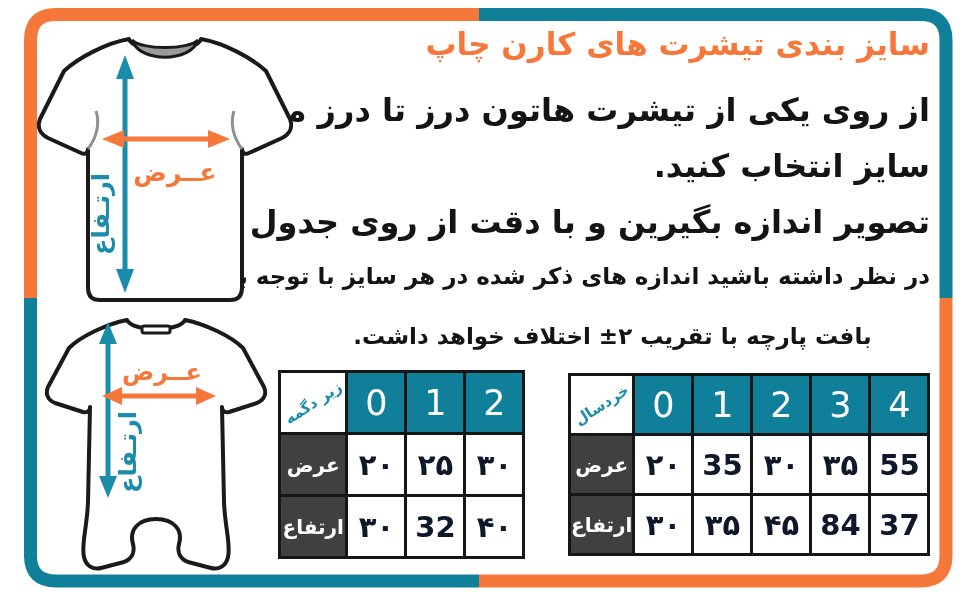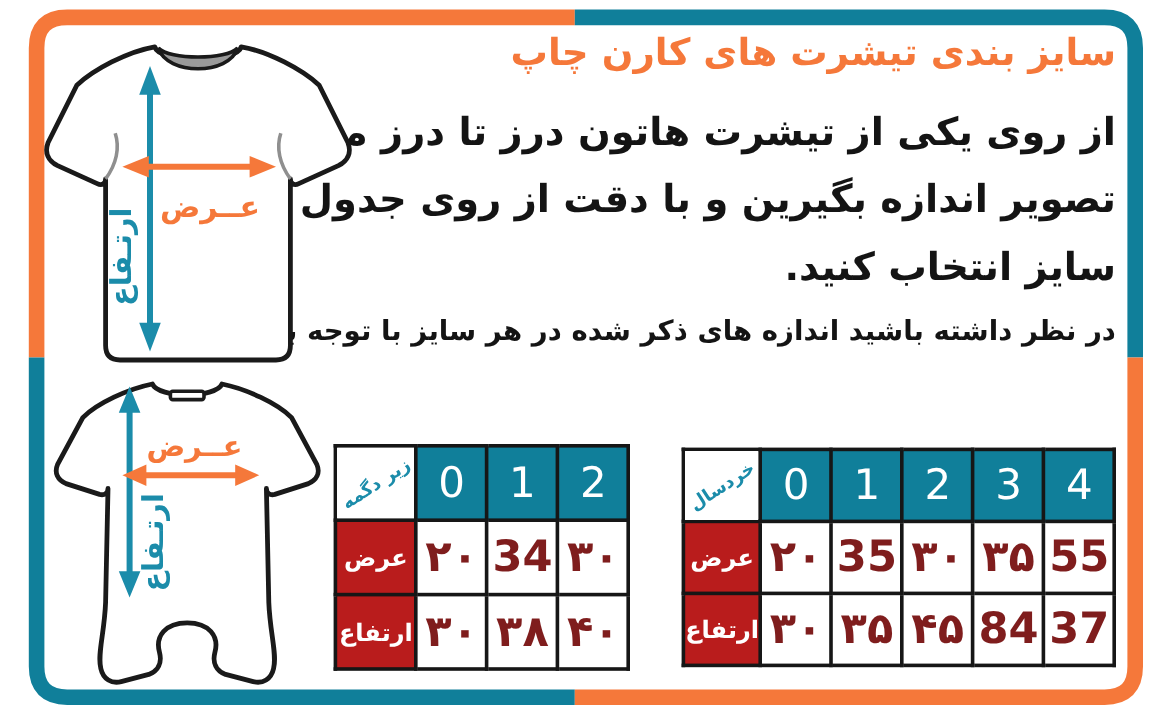--- a/index.html
+++ b/index.html
@@ -41,23 +41,23 @@
   }
   .table-onesie{left:278px;top:370px;}
   .table-toddler{left:568px;top:373px;}
   table.size-table td{
     border:3px solid #161616;text-align:center;vertical-align:middle;padding:0;
   }
   .table-onesie td{height:59px;}
   .table-toddler td{height:57px;}
   td.c-corner{width:58px;background:#ffffff;position:relative;}
   td.c-head{width:56px;background:#107f9a;color:#ffffff;font-size:35px;}
-  td.c-rowlabel{width:58px;background:#b91c1c;color:#ffffff;
+  td.c-rowlabel{width:58px;background:#404040;color:#ffffff;
     font-size:20px;font-weight:bold;direction:rtl;}
-  td.c-val{width:56px;color:#7f1d1d;font-size:36px;font-weight:bold;direction:rtl;}
+  td.c-val{width:56px;color:#0f172a;font-size:29px;font-weight:bold;direction:rtl;}
   .corner-text{
     display:inline-block;transform:rotate(-33deg);
     color:#1b8caa;font-size:15px;font-weight:bold;direction:rtl;white-space:nowrap;
   }
 </style>
 </head>
 <body>
 
 <div class="canvas">
 
@@ -65,26 +65,27 @@
     <path d="M 479 14.5 L 56 14.5 Q 30.5 14.5 30.5 40 L 30.5 298" fill="none" stroke="#f5783a" stroke-width="13"></path>
     <path d="M 479 14.5 L 920.5 14.5 Q 946 14.5 946 40 L 946 298" fill="none" stroke="#107f9a" stroke-width="13"></path>
     <path d="M 30.5 298 L 30.5 555.5 Q 30.5 581 56 581 L 479 581" fill="none" stroke="#107f9a" stroke-width="13"></path>
     <path d="M 946 298 L 946 555.5 Q 946 581 920.5 581 L 479 581" fill="none" stroke="#f5783a" stroke-width="13"></path>
   </svg>
 
   <div class="title">سایز بندی تیشرت های کارن چاپ</div>
 
   <div class="instructions">
     <div>از روی یکی از تیشرت هاتون درز تا درز مطابق</div>
+    <div>سایز انتخاب کنید.</div>
     <div>تصویر اندازه بگیرین و با دقت از روی جدول</div>
-    <div>سایز انتخاب کنید.</div>
   </div>
 
   <div class="note">
     <div>در نظر داشته باشید اندازه های ذکر شده در هر سایز با توجه به نوع</div>
+    <div>بافت پارچه با تقریب ۲± اختلاف خواهد داشت.</div>
   </div>
 
   <div class="fig fig-tshirt">
     <svg width="280" height="292" viewBox="0 0 280 290">
       <path d="M 104 20 C 81 24, 53 39, 39 52 L 15 100 C 12 108, 15 115, 23 119
                L 56 134 C 60 136, 63 134, 63 130 L 63 269 C 63 277, 67 281, 75 281
                L 205 281 C 213 281, 217 277, 217 269 L 217 130 C 217 134, 220 136, 224 134
                L 257 119 C 265 115, 268 108, 265 100 L 241 52 C 227 39, 199 24, 176 20
                C 173 34, 107 34, 104 20 Z" fill="#ffffff" stroke="#1a1a1a" stroke-width="4" stroke-linejoin="round"></path>
       <path d="M 107 21 C 116 31, 164 31, 173 21 C 166 44, 114 44, 107 21 Z" fill="#9a9a9a" stroke="#1a1a1a" stroke-width="3"></path>
@@ -143,27 +144,27 @@
       <td class="c-corner">
         <span class="corner-text">زیر دگمه</span>
       </td>
       <td class="c-head">0</td>
       <td class="c-head">1</td>
       <td class="c-head">2</td>
     </tr>
     <tr>
       <td class="c-rowlabel">عرض</td>
       <td class="c-val">۲۰</td>
-      <td class="c-val">34</td>
+      <td class="c-val">۲۵</td>
       <td class="c-val">۳۰</td>
     </tr>
     <tr>
       <td class="c-rowlabel">ارتفاع</td>
       <td class="c-val">۳۰</td>
-      <td class="c-val">۳۸</td>
+      <td class="c-val">32</td>
       <td class="c-val">۴۰</td>
     </tr>
   </tbody>
     </table>
 
   <table class="size-table table-toddler">
     <tbody>
         <tr>
       <td class="c-corner">
         <span class="corner-text">خردسال</span>

